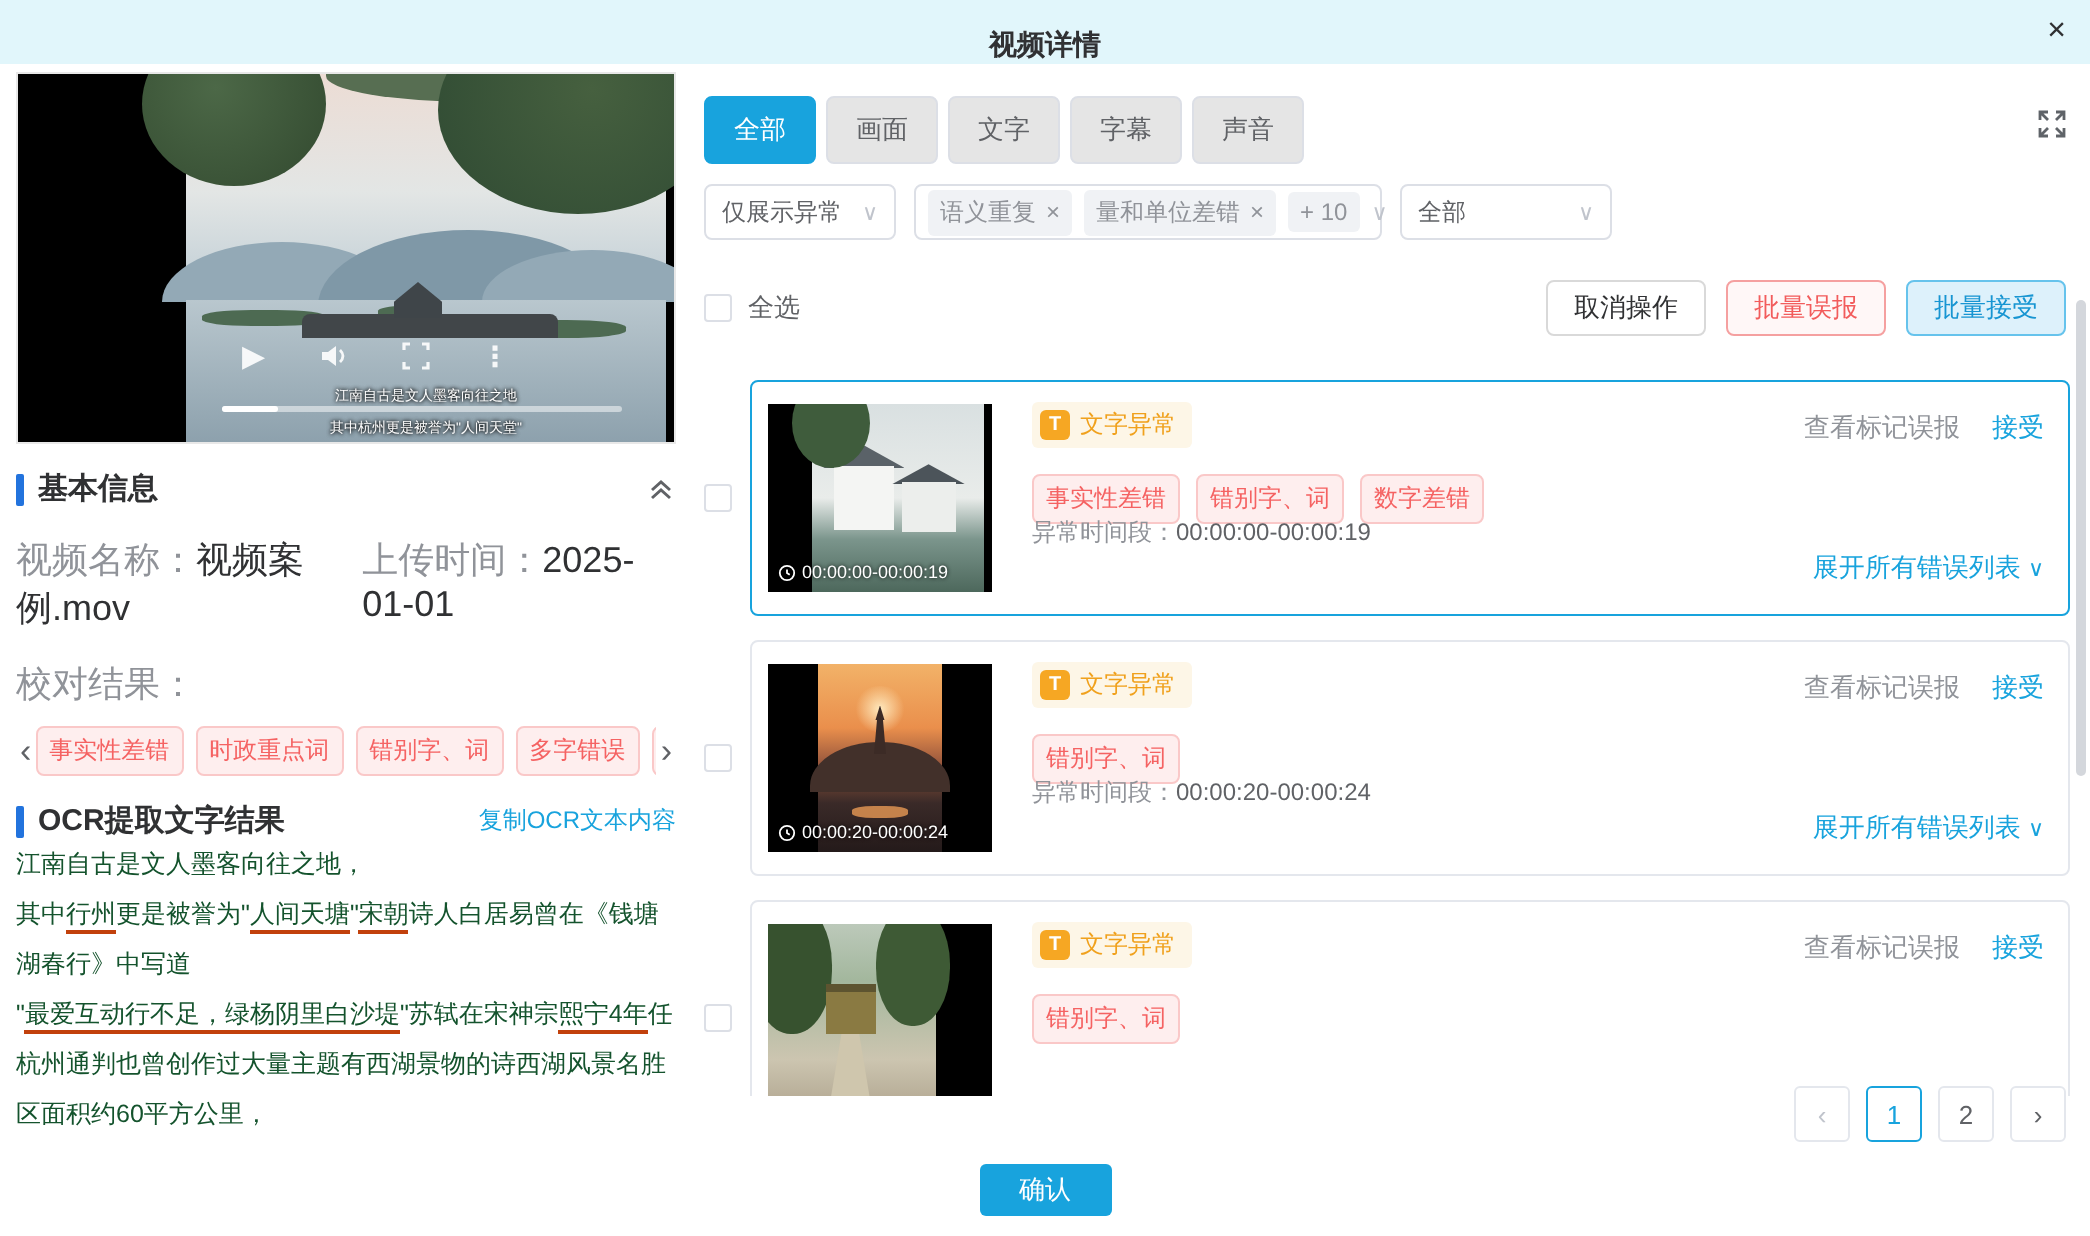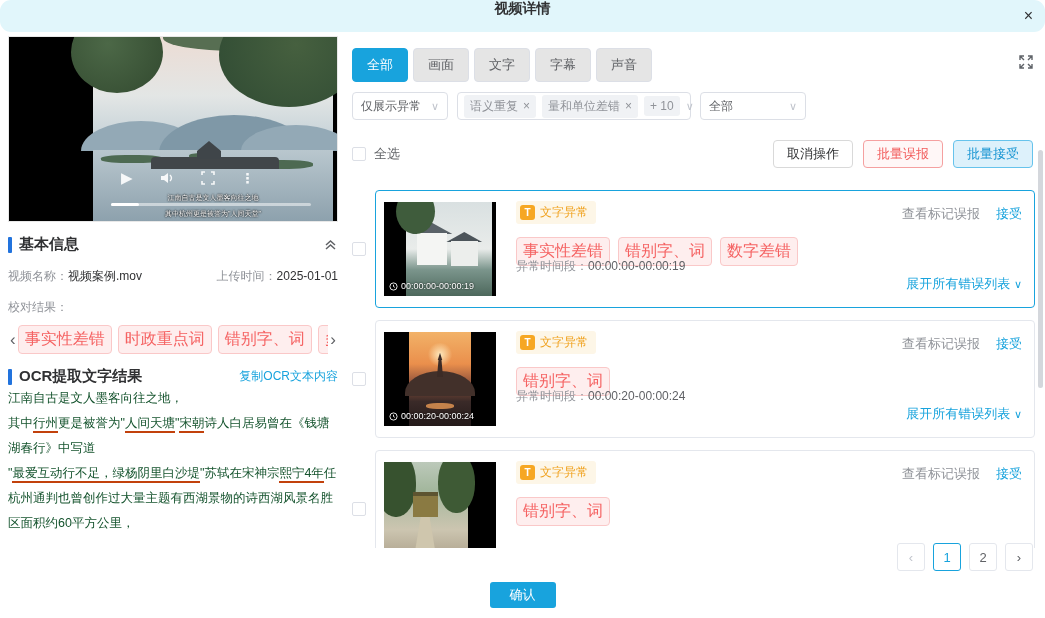--- a/index.html
+++ b/index.html
@@ -1,20 +1,20 @@
 <!DOCTYPE html>
 <html><head>
 <meta charset="utf-8">
 <style>
   html,body{margin:0;padding:0;}
   body{width:1045px;height:618px;position:relative;background:#fff;overflow:hidden;
        font-family:"Liberation Sans","DejaVu Sans",sans-serif;color:#303133;}
   
   .titlebar{position:absolute;left:0;top:0;width:1045px;height:32px;background:#e1f6fb;
-            display:flex;align-items:flex-start;justify-content:center;font-size:14px;font-weight:bold;border-radius:11px;}
+            display:flex;align-items:flex-end;justify-content:center;font-size:14px;font-weight:bold;}
   .close-x{position:absolute;right:12px;top:0;height:32px;display:flex;align-items:center;
            font-size:16px;font-weight:normal;color:#303133;cursor:pointer;}
   
   .left{position:absolute;left:8px;top:36px;width:330px;}
   .player{position:relative;height:186px;background:#000;overflow:hidden;border:1px solid #e8e8e8;box-sizing:border-box;}
   .scene{position:absolute;left:84px;top:0;width:240px;height:100%;
          background:linear-gradient(180deg,#ecdcd4 0%,#e3e6e5 32%,#c6d2d8 55%,#aebfc7 62%,#94a8b2 100%);}
   .mt{position:absolute;border-radius:50% 50% 0 0/100% 100% 0 0;}
   .mt1{left:-12px;top:84px;width:120px;height:30px;background:#93a9b6;}
   .mt2{left:66px;top:78px;width:150px;height:38px;background:#7f98a7;}
@@ -44,27 +44,27 @@
   .sub1{top:156px;} .sub2{top:172px;}
   .pbar{position:absolute;left:18px;right:22px;top:166px;height:3px;background:rgba(255,255,255,.5);
         border-radius:2px;cursor:pointer;}
   .pfill{width:14%;height:100%;background:#fff;border-radius:2px;}
   
   .sec-head{display:flex;align-items:center;margin-top:13px;}
   .sec-bar{width:4px;height:16px;background:#2273dd;margin-right:7px;border-radius:1px;}
   .sec-title{font-size:15px;font-weight:bold;flex:1;}
   .collapse{cursor:pointer;display:flex;}
   .copy-link{font-size:12px;color:#18a3dd;cursor:pointer;}
-  .info-row{display:flex;justify-content:space-between;font-size:12px;margin-top:14px;}
+  .info-row{display:flex;justify-content:space-between;font-size:18px;margin-top:14px;}
   .lbl{color:#909399;}
   .carousel{display:flex;align-items:center;margin-top:9px;}
   .car-arrow{color:#606266;font-size:17px;line-height:22px;padding:0 2px;cursor:pointer;flex:0 0 auto;}
   .car-tags{flex:1;overflow:hidden;white-space:nowrap;display:flex;gap:6px;}
   .rtag{flex:0 0 auto;background:#feeeee;color:#f56262;border:1px solid #fac8c8;border-radius:4px;
-        padding:3px 6px;font-size:16px;}
+        padding:3px 6px;font-size:12px;}
   .ocr-text{font-size:12.5px;line-height:25px;margin-top:0;color:#14532d;}
   .ocr-text .u{border-bottom:2px solid #c2410c;padding-bottom:1px;}
   
   .tabs{position:absolute;left:352px;top:48px;display:flex;gap:5px;}
   .tab{min-width:56px;height:34px;padding:0 10px;display:flex;align-items:center;justify-content:center;
        border:1px solid #dcdfe6;border-radius:4px;font-size:13px;color:#606266;background:#e5e5e5;
        box-sizing:border-box;cursor:pointer;}
   .tab.active{background:#18a3dd;border-color:#18a3dd;color:#fff;}
   .expand-btn{position:absolute;right:10px;top:53px;cursor:pointer;display:flex;}
   .filters{position:absolute;left:352px;top:92px;display:flex;gap:9px;align-items:center;}

